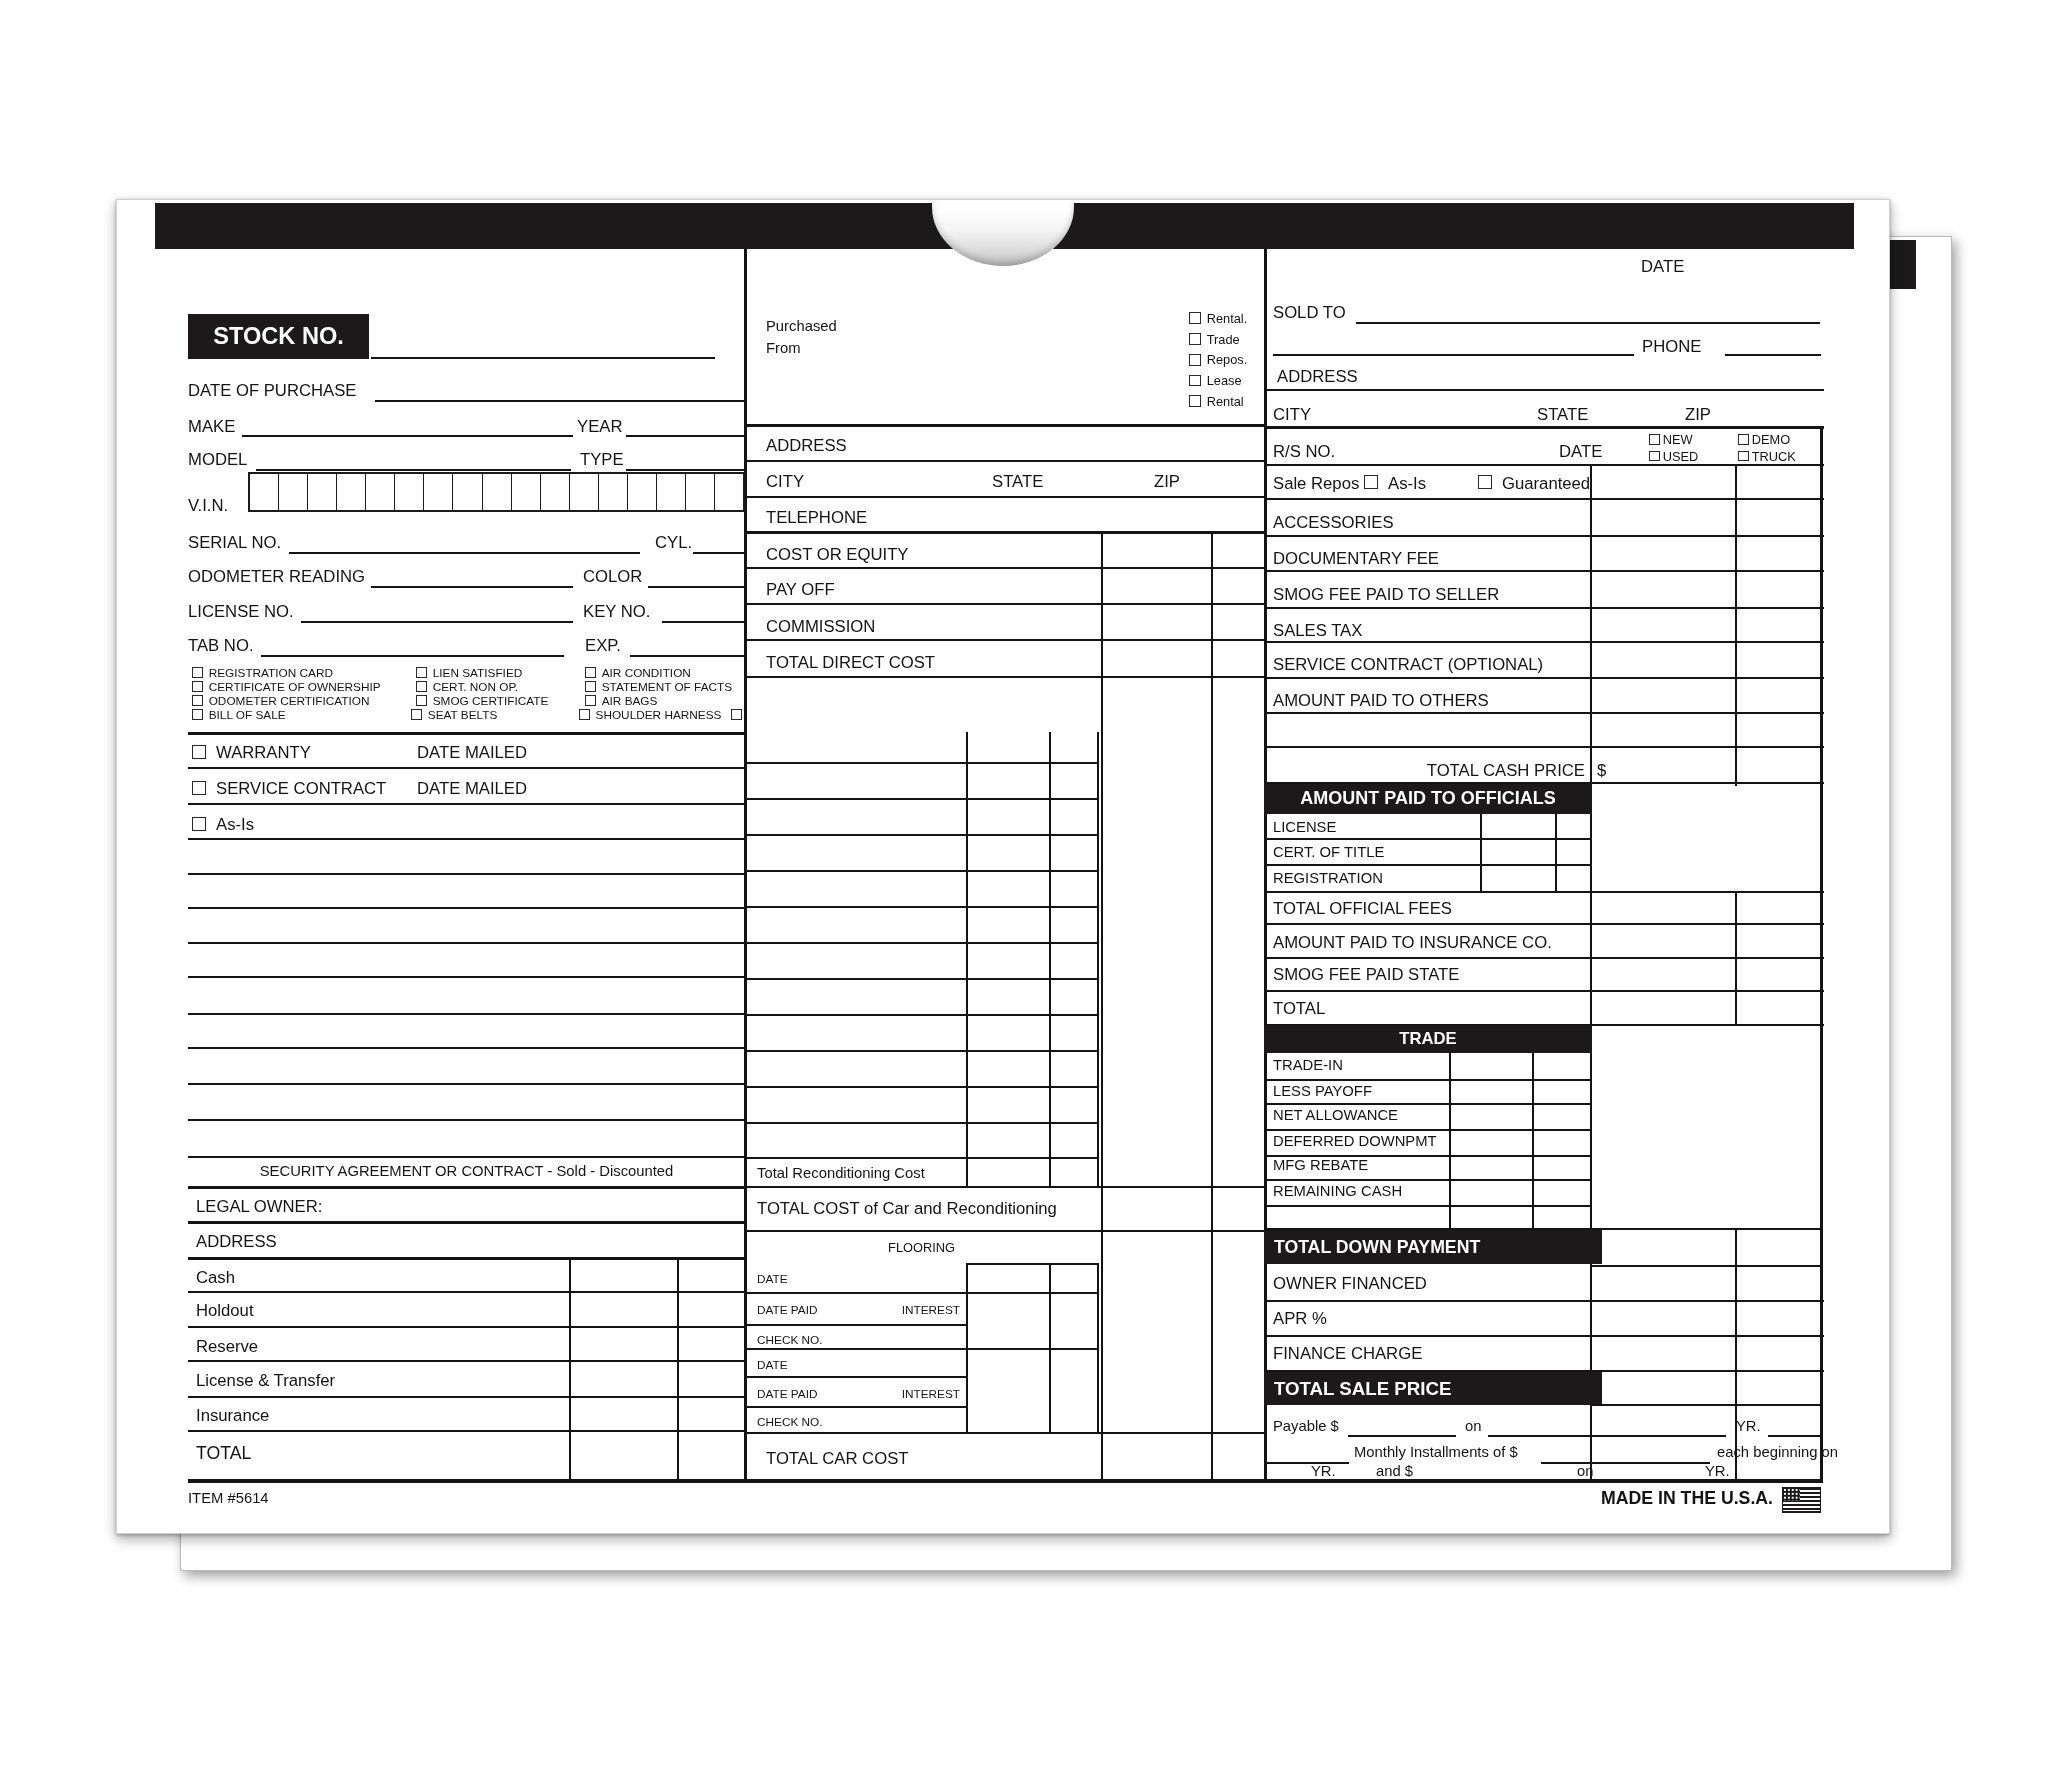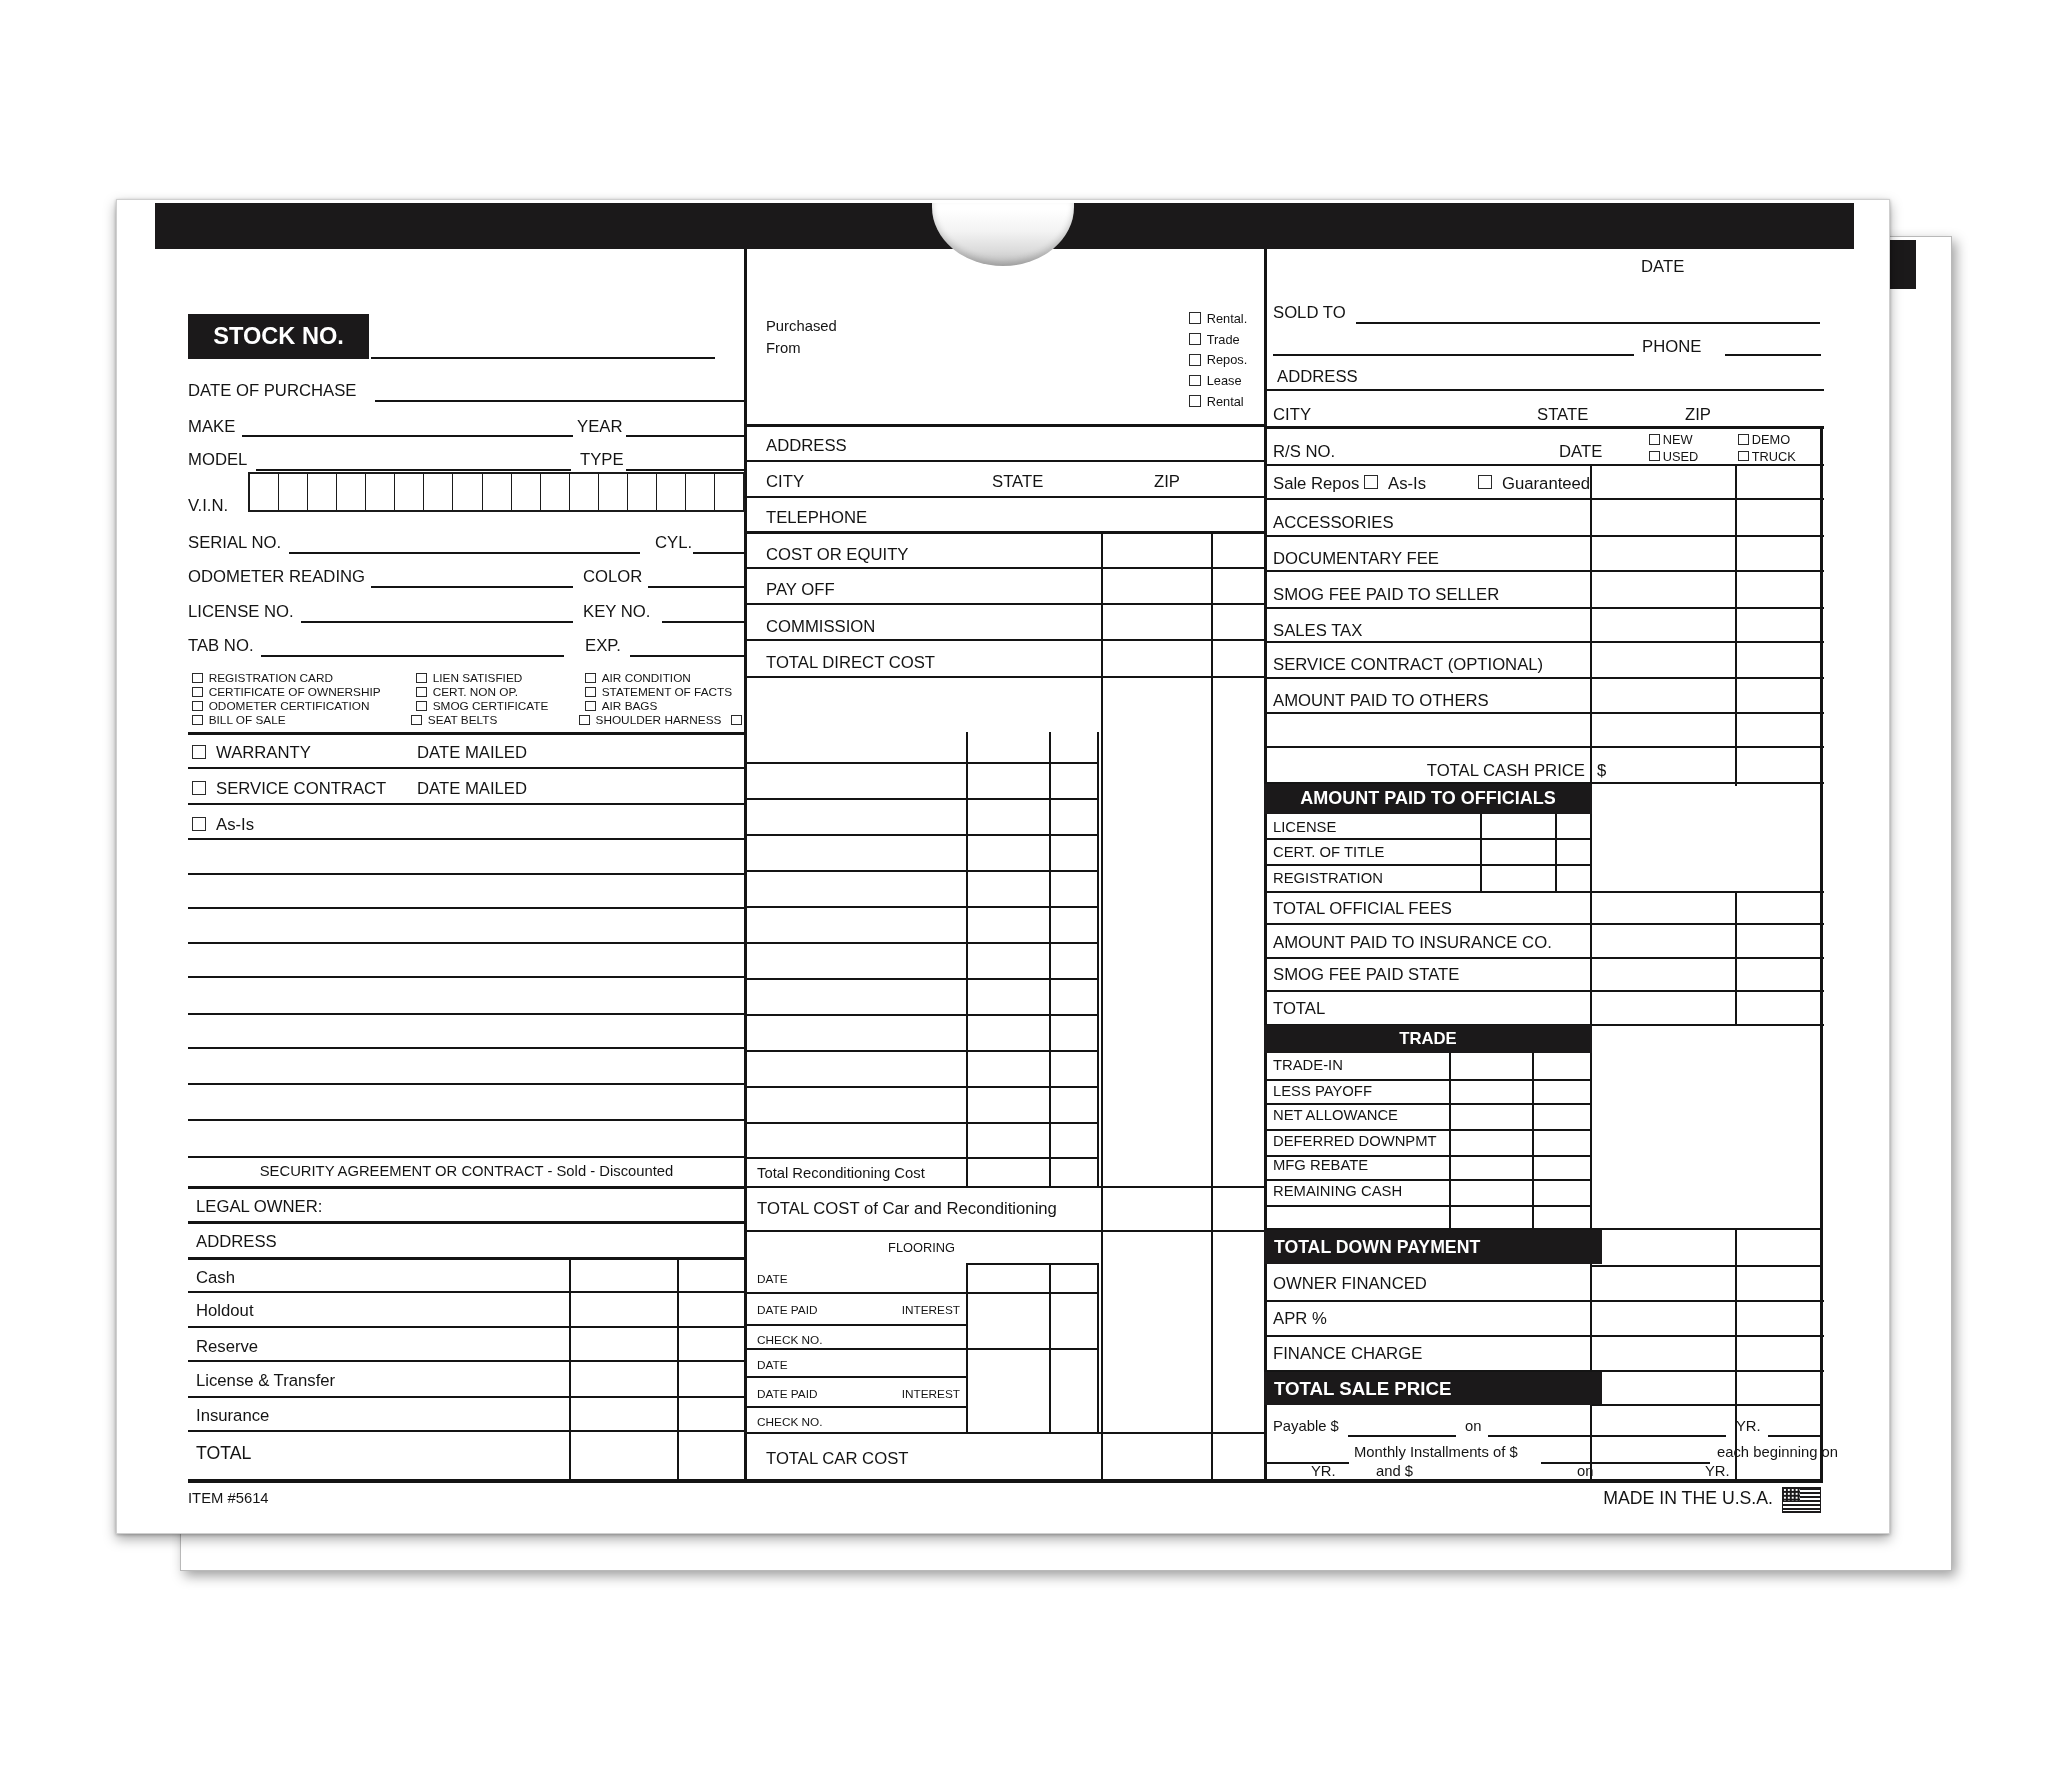--- a/index.html
+++ b/index.html
@@ -4,34 +4,34 @@
 <style>
   html,body{margin:0;padding:0;background:#fff}
   .canvas{position:relative;width:2069px;height:1773px;background:#ffffff;overflow:hidden;
           font-family:"Liberation Sans",sans-serif;color:#141414}
   .A{position:absolute}
   .lab{font-size:16.7px;white-space:nowrap}
   .lg{font-size:17.7px;white-space:nowrap}
   .md{font-size:14.8px;white-space:nowrap}
   .sm{font-size:12.8px;white-space:nowrap}
   .xs{font-size:11.8px;white-space:nowrap}
-  .b{font-weight:400}
+  .b{font-weight:700}
   .rt{text-align:right}
   .ctr{text-align:center}
   .ln{background:#141414;height:2px}
   .k3{height:3px}
   .k4{height:3.9px}
   .vl{background:#141414;width:2px}
   .v3{width:3px}
   .cb{display:inline-block;width:11.8px;height:11.8px;border:1.7px solid #2b2b2b;background:#fff;flex:none;box-sizing:border-box}
   .cbs{width:10.8px;height:10.8px}
   .hdr{background:#1b191a;color:#fff;font-weight:700;display:flex;align-items:center;justify-content:center;white-space:nowrap}
   .hdrL{justify-content:flex-start;padding-left:9.9px}
   .row{display:flex;align-items:center;gap:5.9px}
-  .docs{display:flex;flex-direction:column;justify-content:flex-end}
+  .docs{display:flex;flex-direction:column;justify-content:center}
   .vin{display:flex;border:2px solid #1b1b1b;box-sizing:border-box;background:#fff}
   .vin i{flex:1;border-right:1.5px solid #1b1b1b}
   .vin i:last-child{border-right:none}
   .sheet{background:#fff;border:1px solid #cfcfcf;box-shadow:0 4.9px 11.8px rgba(0,0,0,.35),0 1px 3px rgba(0,0,0,.25)}
   .backsheet{background:#fff;border:1px solid #b9b9b9;box-shadow:3.9px 4.9px 11.8px rgba(0,0,0,.38)}
   .notch{background:linear-gradient(180deg,#ffffff 10%,#f3f3f3 45%,#dcdcdc 75%,#bfbfbf 100%);
          border-radius:0 0 71px 71px / 0 0 59px 59px;box-shadow:inset 0 -3.9px 6.9px rgba(0,0,0,.18)}
   .flag{background:repeating-linear-gradient(180deg,#1b191a 0 2px,#ffffff 2px 3.9px);border:1px solid #1b191a;box-sizing:border-box}
   .flag i{position:absolute;left:0;top:0;width:16.7px;height:12.8px;background:#1b191a;
           background-image:radial-gradient(#fff 0.8px,transparent 0.9px);background-size:3.9px 3.9px}

